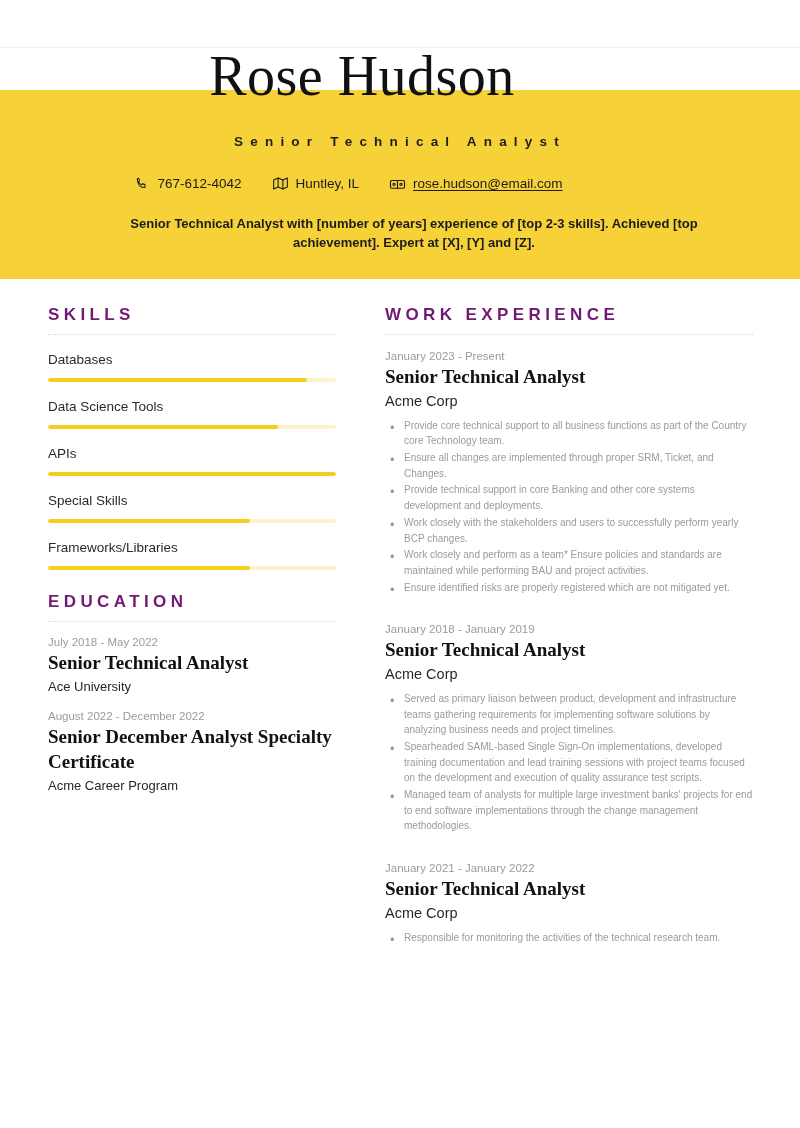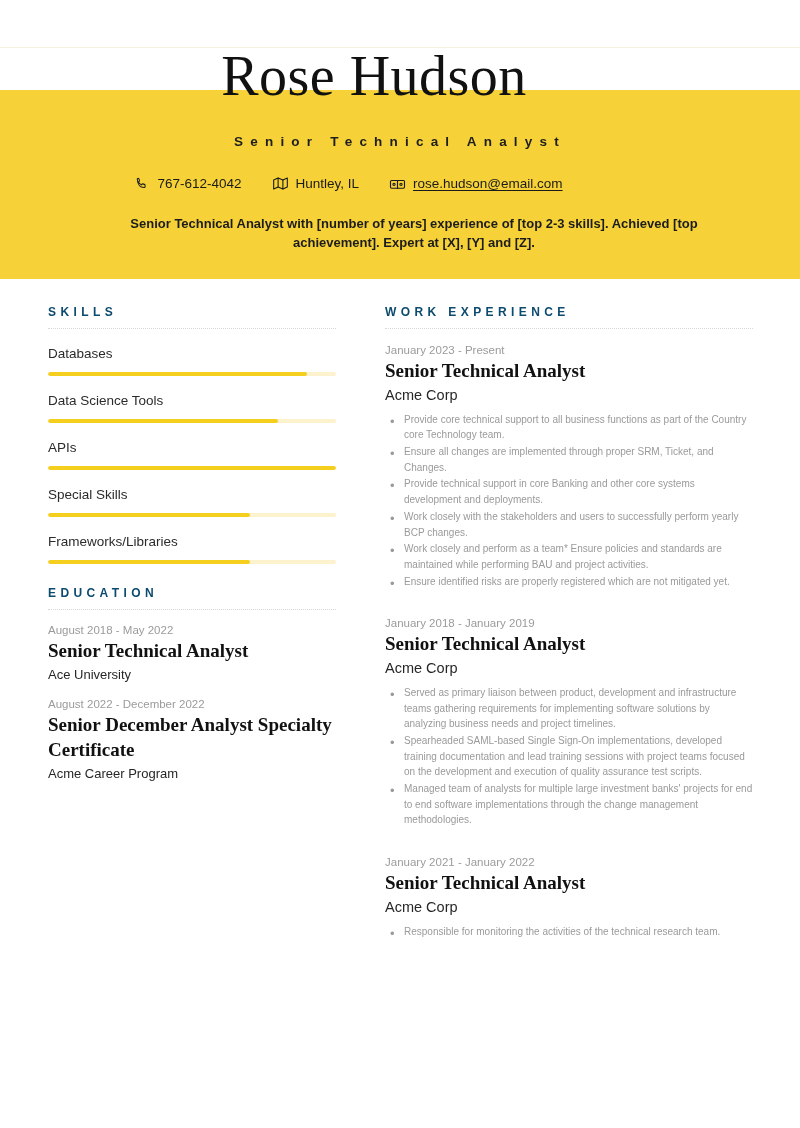--- a/index.html
+++ b/index.html
@@ -38,21 +38,21 @@
     top: 90px;
     left: 0;
     width: 800px;
     height: 189px;
     background: #f6d238;
   }
 
   .name {
     position: absolute;
     top: 46px;
-    left: 12px;
+    left: 0;
     width: 724px;
     text-align: center;
     font-family: "Liberation Serif", serif;
     font-size: 56px;
     line-height: 1.08;
     color: #111111;
     font-weight: 400;
     letter-spacing: 0.5px;
     z-index: 5;
   }
@@ -131,24 +131,24 @@
     width: 288px;
   }
   .col-right {
     position: absolute;
     left: 385px;
     top: 0;
     width: 368px;
   }
 
   .section-title {
-    font-size: 12px;
+    font-size: 17px;
     font-weight: 700;
     letter-spacing: 4.4px;
-    color: #0c4a6e;
+    color: #701a75;
     padding-bottom: 9px;
     border-bottom: 1px dotted #d8d8d8;
     text-transform: uppercase;
   }
 
   
   .skill {
     margin-top: 17px;
   }
   .skill-name {
@@ -321,21 +321,21 @@
                 <div class="skill-fill" style="width: 70%; background: rgb(245, 207, 30);"></div>
               </div>
             </div>
           </div>
       </div>
 
       <div class="edu-section">
         <div class="section-title">EDUCATION</div>
         <div id="education-list">
             <div class="entry">
-              <div class="entry-date">August 2018 - May 2022</div>
+              <div class="entry-date">July 2018 - May 2022</div>
               <div class="entry-title">Senior Technical Analyst</div>
               <div class="entry-org">Ace University</div>
             </div>
             <div class="entry">
               <div class="entry-date">August 2022 - December 2022</div>
               <div class="entry-title">Senior December Analyst Specialty Certificate</div>
               <div class="entry-org">Acme Career Program</div>
             </div>
           </div>
       </div>

